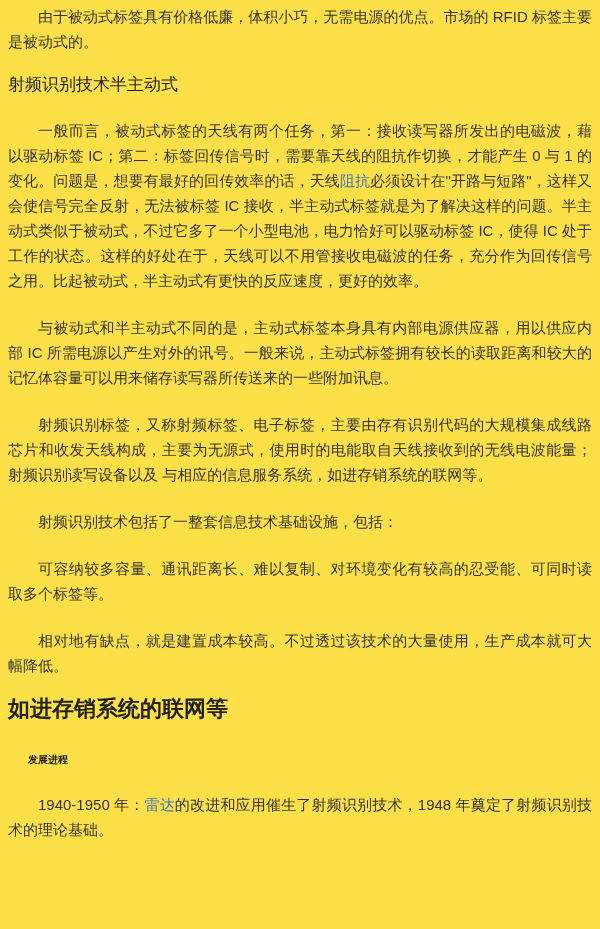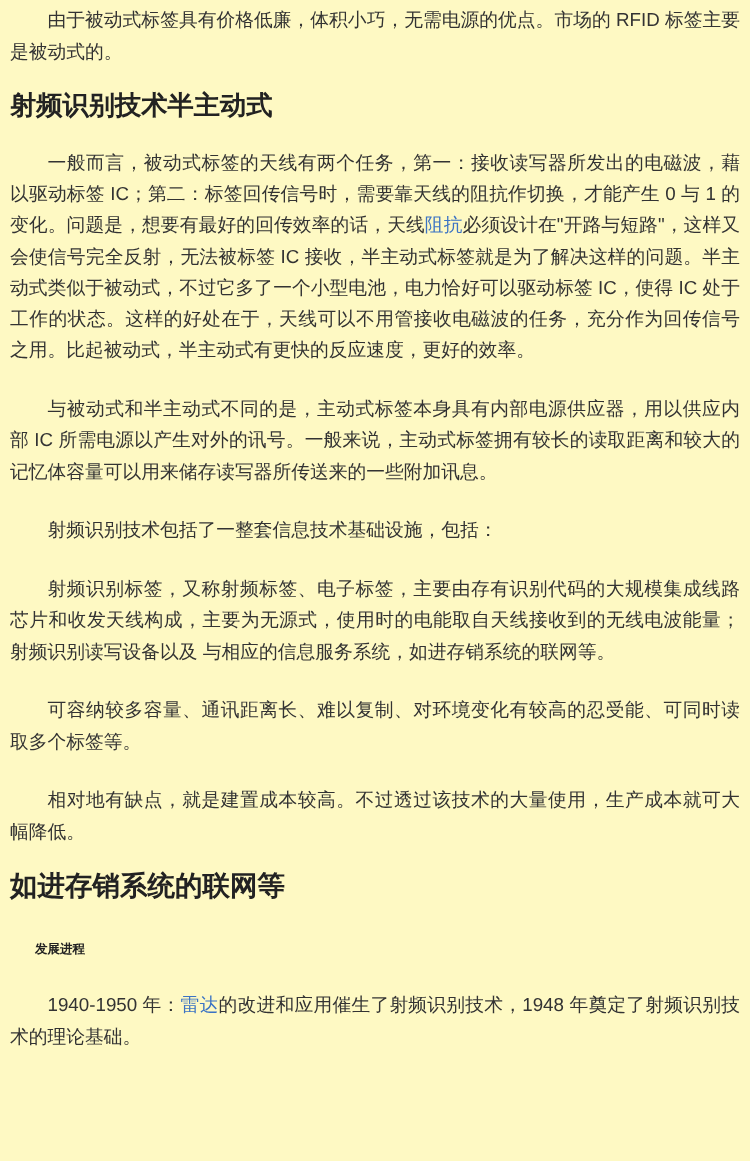--- a/index.html
+++ b/index.html
@@ -6,44 +6,44 @@
     margin: 0;
     padding: 0;
     background: #ffffff;
   }
   .page {
     width: 600px;
     height: 929px;
     box-sizing: border-box;
     padding: 4px 8px 0 8px;
     overflow: hidden;
-    background: #fef9c3;
+    background: #fde047;
     color: #333333;
     font-family: "Liberation Sans", sans-serif;
   }
   .article p {
     margin: 22px 0 0 0;
     font-size: 15px;
     line-height: 25px;
     text-indent: 2em;
     text-align: justify;
     color: #333333;
   }
   .article p:first-child {
     margin-top: 0;
   }
   .article a {
     text-decoration: none;
     cursor: pointer;
   }
   .article h2 {
     margin: 20px 0 0 0;
-    font-size: 21px;
+    font-size: 17px;
     line-height: 22px;
-    font-weight: bold;
+    font-weight: normal;
     color: #222222;
   }
   .article h1 {
     margin: 16px 0 0 0;
     font-size: 22px;
     line-height: 29px;
     font-weight: bold;
     color: #222222;
   }
   .article h3 {
@@ -57,21 +57,21 @@
 </style>
 </head>
 <body>
 
 <div class="page">
   <div class="article">
       <p><span>由于被动式标签具有价格低廉，体积小巧，无需电源的优点。市场的 RFID 标签主要是被动式的。</span></p>
       <h2>射频识别技术半主动式</h2>
       <p><span>一般而言，被动式标签的天线有两个任务，第一：接收读写器所发出的电磁波，藉以驱动标签 IC；第二：标签回传信号时，需要靠天线的阻抗作切换，才能产生 0 与 1 的变化。问题是，想要有最好的回传效率的话，天线</span><a href="#" style="color: rgb(59, 115, 196);">阻抗</a><span>必须设计在"开路与短路"，这样又会使信号完全反射，无法被标签 IC 接收，半主动式标签就是为了解决这样的问题。半主动式类似于被动式，不过它多了一个小型电池，电力恰好可以驱动标签 IC，使得 IC 处于工作的状态。这样的好处在于，天线可以不用管接收电磁波的任务，充分作为回传信号之用。比起被动式，半主动式有更快的反应速度，更好的效率。</span></p>
       <p><span>与被动式和半主动式不同的是，主动式标签本身具有内部电源供应器，用以供应内部 IC 所需电源以产生对外的讯号。一般来说，主动式标签拥有较长的读取距离和较大的记忆体容量可以用来储存读写器所传送来的一些附加讯息。</span></p>
+      <p><span>射频识别标签，又称射频标签、电子标签，主要由存有识别代码的大规模集成线路芯片和收发天线构成，主要为无源式，使用时的电能取自天线接收到的无线电波能量；射频识别读写设备以及 与相应的信息服务系统，如进存销系统的联网等。</span></p>
       <p><span>射频识别技术包括了一整套信息技术基础设施，包括：</span></p>
-      <p><span>射频识别标签，又称射频标签、电子标签，主要由存有识别代码的大规模集成线路芯片和收发天线构成，主要为无源式，使用时的电能取自天线接收到的无线电波能量；射频识别读写设备以及 与相应的信息服务系统，如进存销系统的联网等。</span></p>
       <p><span>可容纳较多容量、通讯距离长、难以复制、对环境变化有较高的忍受能、可同时读取多个标签等。</span></p>
       <p><span>相对地有缺点，就是建置成本较高。不过透过该技术的大量使用，生产成本就可大幅降低。</span></p>
       <h1>如进存销系统的联网等</h1>
       <h3>发展进程</h3>
       <p><span>1940-1950 年：</span><a href="#" style="color: rgb(59, 115, 196); margin-top: 11px;">雷达</a><span>的改进和应用催生了射频识别技术，1948 年奠定了射频识别技术的理论基础。</span></p>
     </div>
 </div>
 
 </body></html>

